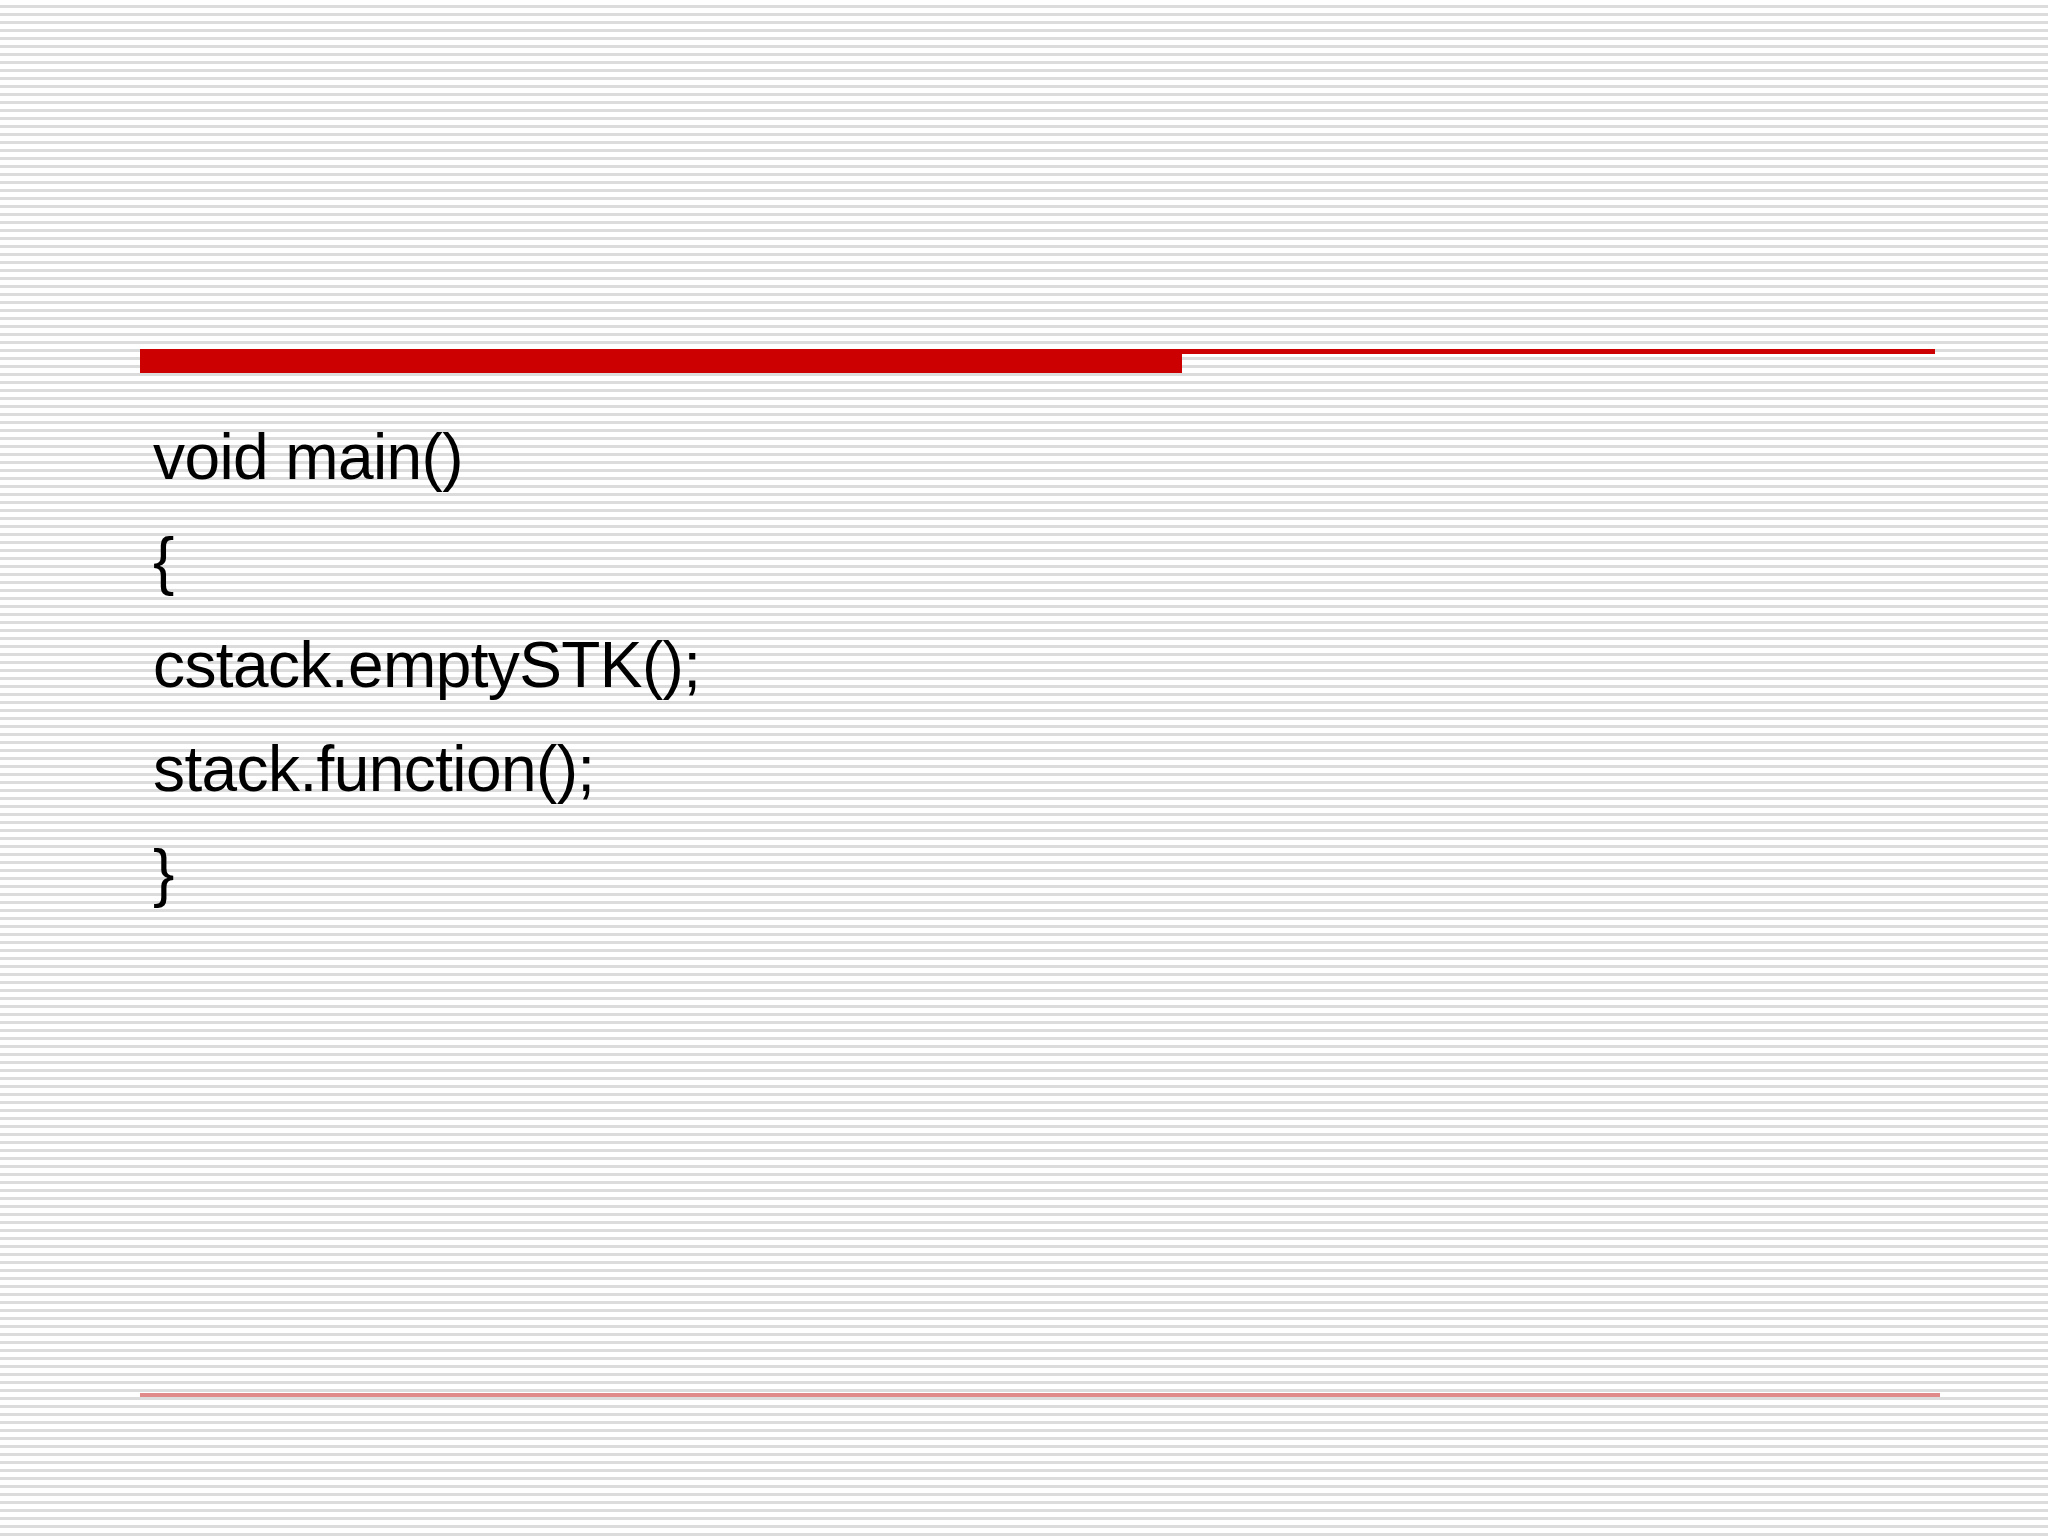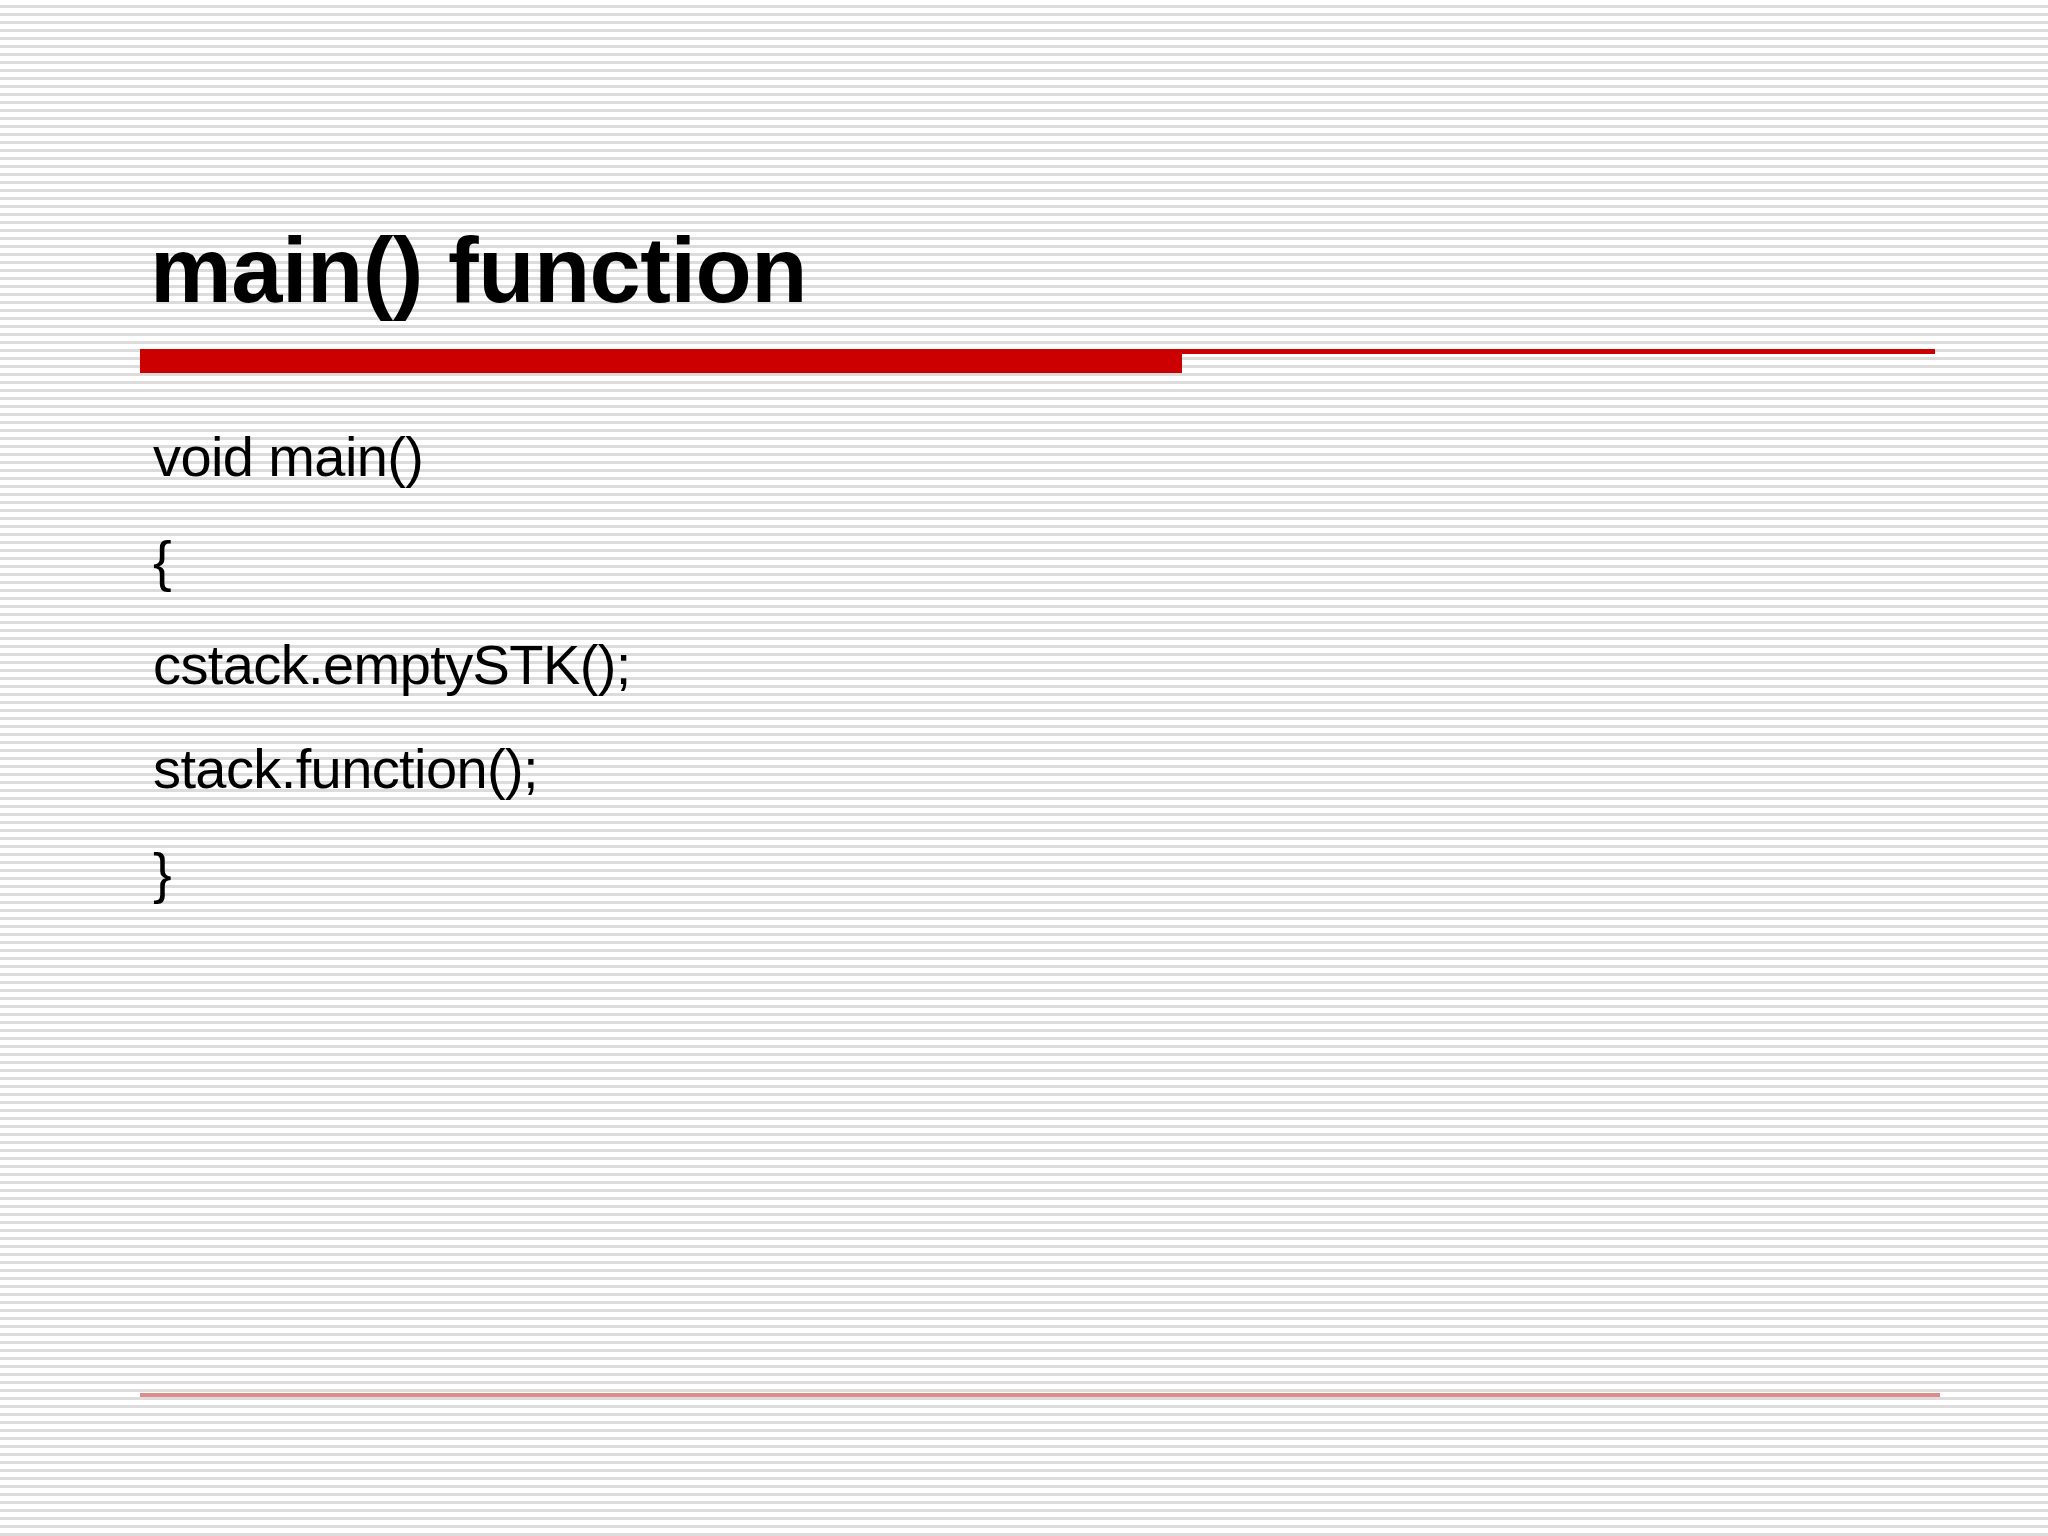--- a/index.html
+++ b/index.html
@@ -64,21 +64,21 @@
   }
 
   
   #body-lines {
     position: absolute;
     left: 153px;
     top: 405px;
     width: 1830px;
   }
   .code-line {
-    font-size: 56px;
+    font-size: 64px;
     line-height: 104px;
     color: #000000;
     white-space: nowrap;
     letter-spacing: -0.6px;
   }
 
   
   #bottom-rule {
     position: absolute;
     left: 140px;
@@ -86,21 +86,20 @@
     width: 1800px;
     height: 4px;
     background: #e08a8a;
   }
 </style>
 </head>
 <body>
 
 <div id="slide">
 
-  <div id="title">main() function</div>
 
   <div id="divider">
     <div class="bar-thick"></div>
     <div class="bar-thin"></div>
   </div>
 
   <div id="body-lines">
     <div class="code-line">void main()</div>
     <div class="code-line">{</div>
     <div class="code-line">cstack.emptySTK();</div>

